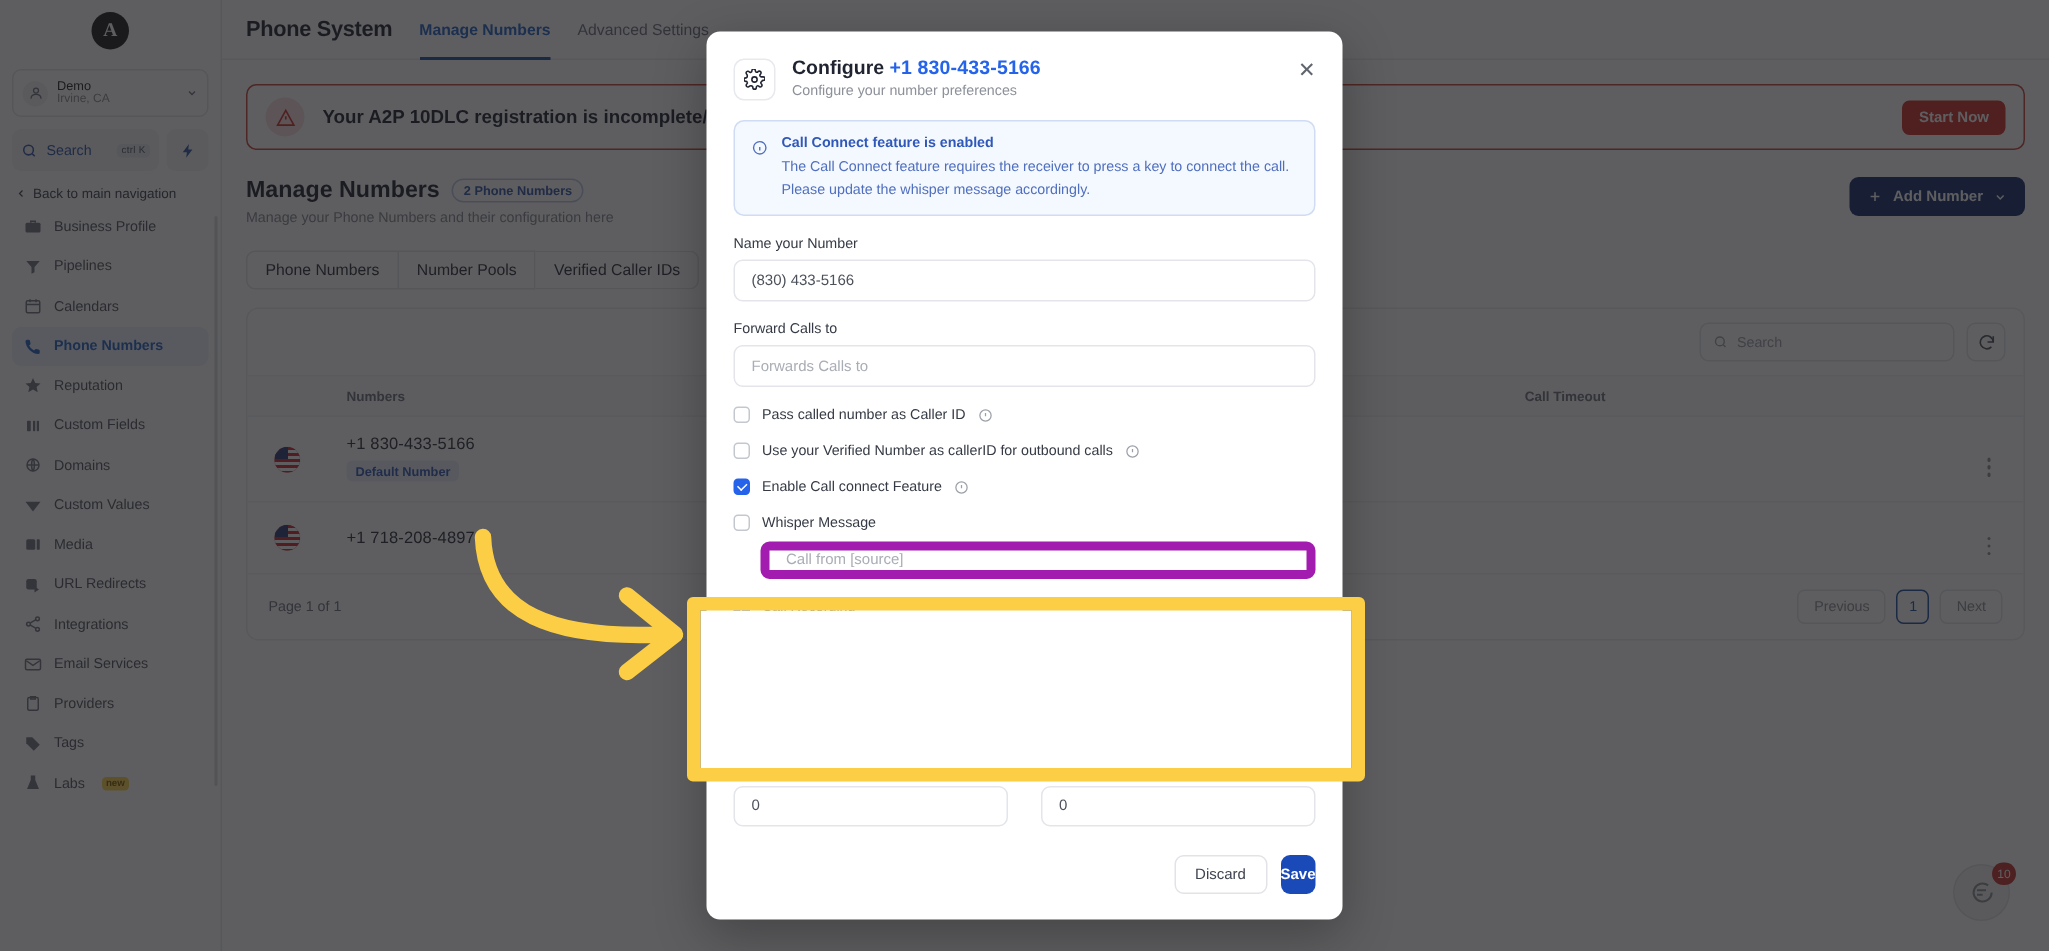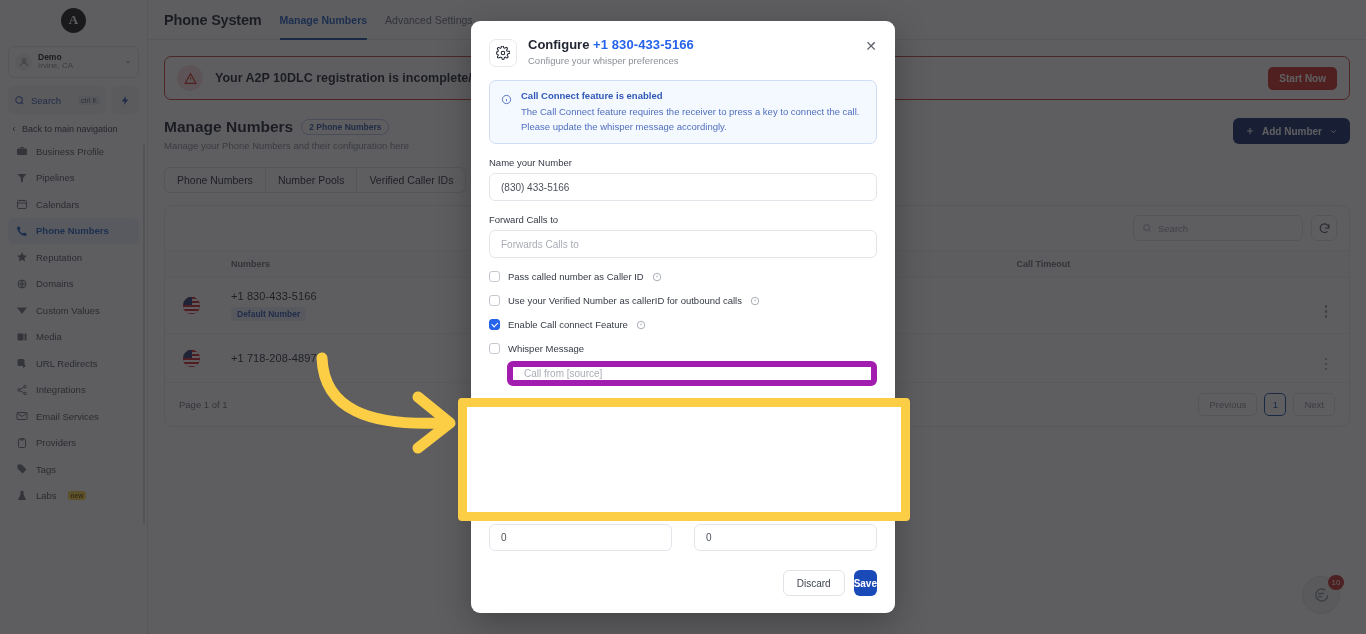--- a/index.html
+++ b/index.html
@@ -29,21 +29,21 @@
   }
   .acct-card {
     margin:6px 8px 0 8px; height:32px; border:1px solid #e3e5e8; border-radius:6px;
     display:flex; align-items:center; padding:0 6px; gap:6px; background:#fff;
   }
   .acct-ico {
     width:17px; height:17px; border-radius:50%; background:#f1f2f4;
     display:flex; align-items:center; justify-content:center; flex:0 0 auto;
   }
   .acct-text { flex:1; min-width:0; line-height:1.05; }
-  .acct-name { font-size:8.5px; color:#222; font-weight:700; white-space:nowrap; overflow:hidden; }
+  .acct-name { font-size:8.5px; color:#222; font-weight:400; white-space:nowrap; overflow:hidden; }
   .acct-sub { font-size:8px; color:#8c8f94; white-space:nowrap; overflow:hidden; }
   .chev { width:8px; height:8px; flex:0 0 auto; }
 
   .search-row { display:flex; gap:5px; margin:8px 8px 0 8px; align-items:center; }
   .search-box {
     flex:1; height:28px; border-radius:6px; background:#f3f5f9;
     display:flex; align-items:center; padding:0 6px; gap:6px;
   }
   .search-box .lbl { font-size:9.5px; color:#2f54a6; flex:1; }
   .kbd {
@@ -369,20 +369,30 @@
             </span>
           <span>Phone Numbers</span>
         </div>
         <div class="nav-item">
           <span class="nav-ico">
               <svg width="12" height="12" viewBox="0 0 24 24" fill="#707680">
                 <path d="M12 2l3 6.5 7 .8-5.2 4.7 1.5 6.9L12 17.4 5.7 20.9l1.5-6.9L2 9.3l7-.8z"></path>
               </svg>
             </span>
           <span>Reputation</span>
+        </div>
+        <div class="nav-item">
+          <span class="nav-ico">
+              <svg width="12" height="12" viewBox="0 0 24 24" fill="#707680">
+                <rect x="4" y="5" width="5" height="14" rx="1"></rect>
+                <rect x="12" y="5" width="3" height="14" rx="1"></rect>
+                <rect x="17" y="5" width="3" height="14" rx="1"></rect>
+              </svg>
+            </span>
+          <span>Custom Fields</span>
         </div>
         <div class="nav-item">
           <span class="nav-ico">
               <svg width="12" height="12" viewBox="0 0 24 24" fill="none" stroke="#707680" stroke-width="2">
                 <circle cx="12" cy="12" r="8"></circle>
                 <path d="M4 12h16M12 4c2.5 2.6 2.5 13.4 0 16M12 4c-2.5 2.6-2.5 13.4 0 16"></path>
               </svg>
             </span>
           <span>Domains</span>
         </div>
@@ -613,21 +623,21 @@
         <svg width="14" height="14" viewBox="0 0 24 24" fill="none" stroke="#1f2430" stroke-width="1.8">
           <circle cx="12" cy="12" r="3"></circle>
           <path d="M19.4 15a1.6 1.6 0 00.3 1.8l.1.1a2 2 0 11-2.8 2.8l-.1-.1a1.6 1.6 0 00-1.8-.3 1.6 1.6 0 00-1 1.5V21a2 2 0 11-4 0v-.1A1.6 1.6 0 008 19.4a1.6 1.6 0 00-1.8.3l-.1.1a2 2 0 11-2.8-2.8l.1-.1a1.6 1.6 0 00.3-1.8 1.6 1.6 0 00-1.5-1H2a2 2 0 110-4h.1A1.6 1.6 0 003.6 8a1.6 1.6 0 00-.3-1.8l-.1-.1a2 2 0 112.8-2.8l.1.1a1.6 1.6 0 001.8.3H8a1.6 1.6 0 001-1.5V2a2 2 0 114 0v.1a1.6 1.6 0 001 1.5 1.6 1.6 0 001.8-.3l.1-.1a2 2 0 112.8 2.8l-.1.1a1.6 1.6 0 00-.3 1.8V8a1.6 1.6 0 001.5 1H22a2 2 0 110 4h-.1a1.6 1.6 0 00-1.5 1z"></path>
         </svg>
       </div>
       <div class="m-head-txt">
         <div class="m-title">
           <span>Configure</span>
           <span class="phone">+1 830-433-5166</span>
         </div>
-        <div class="m-sub">Configure your whisper preferences</div>
+        <div class="m-sub">Configure your number preferences</div>
       </div>
       <div class="m-close">✕</div>
     </div>
 
     <div class="info-box">
       <span class="info-ico">
         <svg width="11" height="11" viewBox="0 0 24 24" fill="none" stroke="#4f6fbe" stroke-width="2">
             <circle cx="12" cy="12" r="9"></circle>
             <path d="M12 11v5M12 8v.1"></path>
           </svg>

